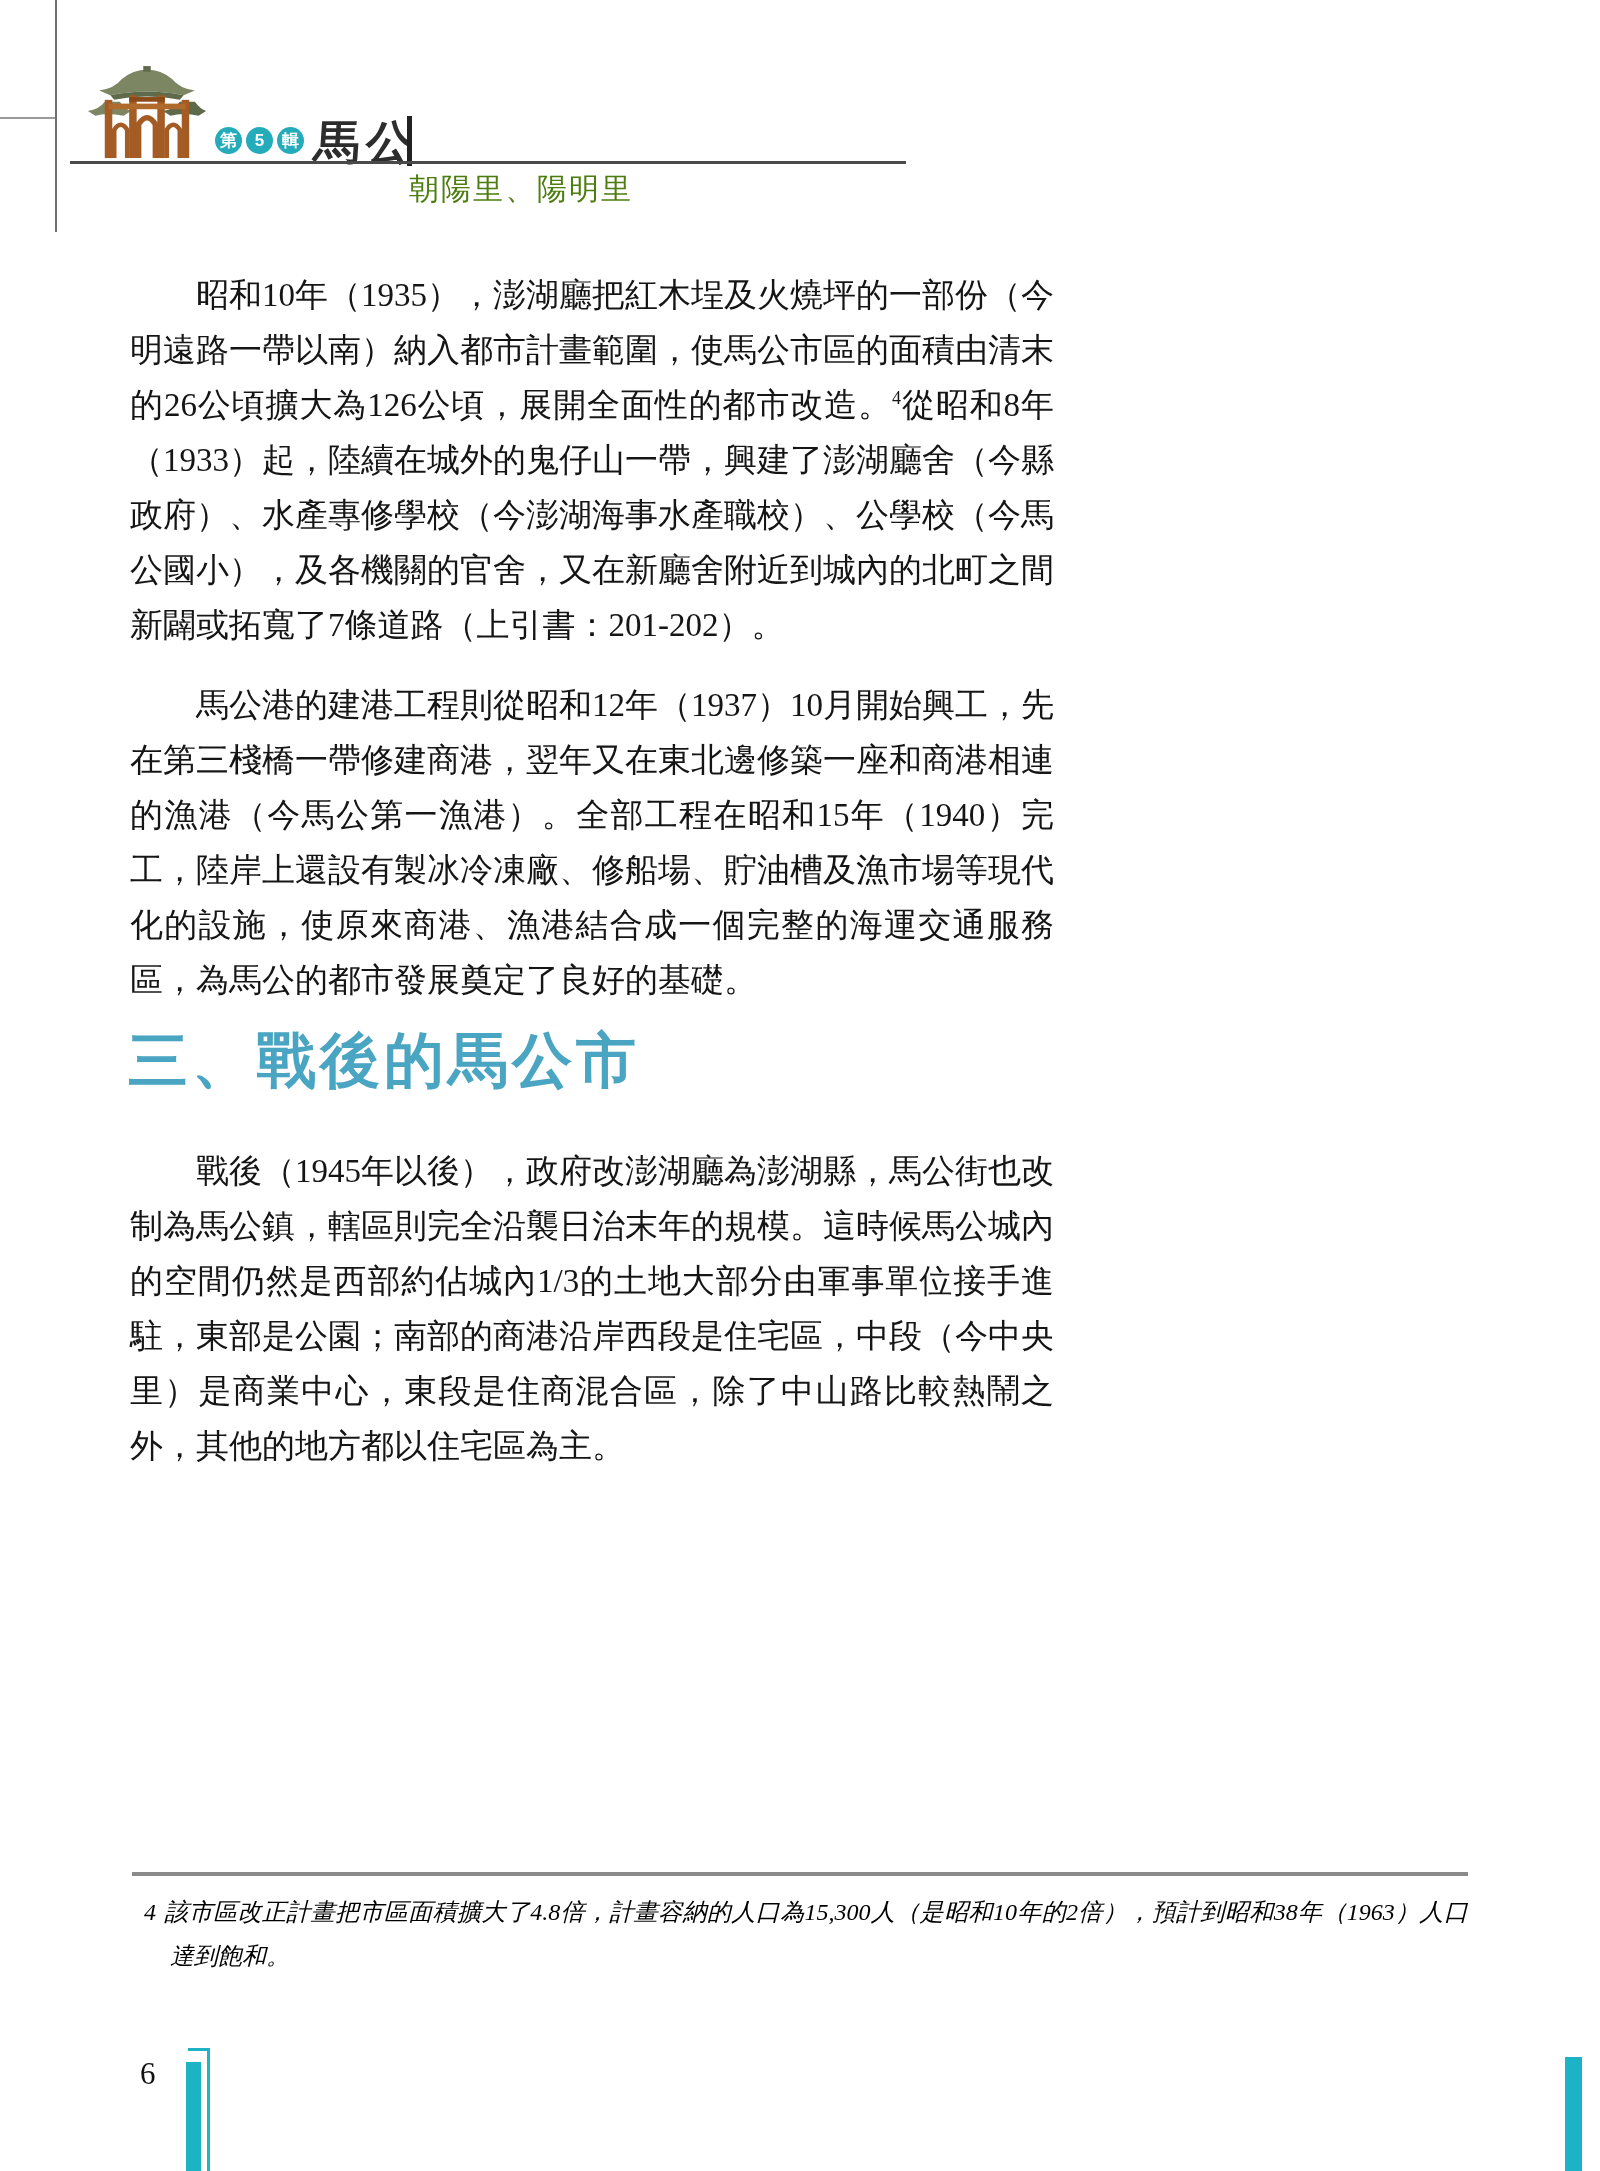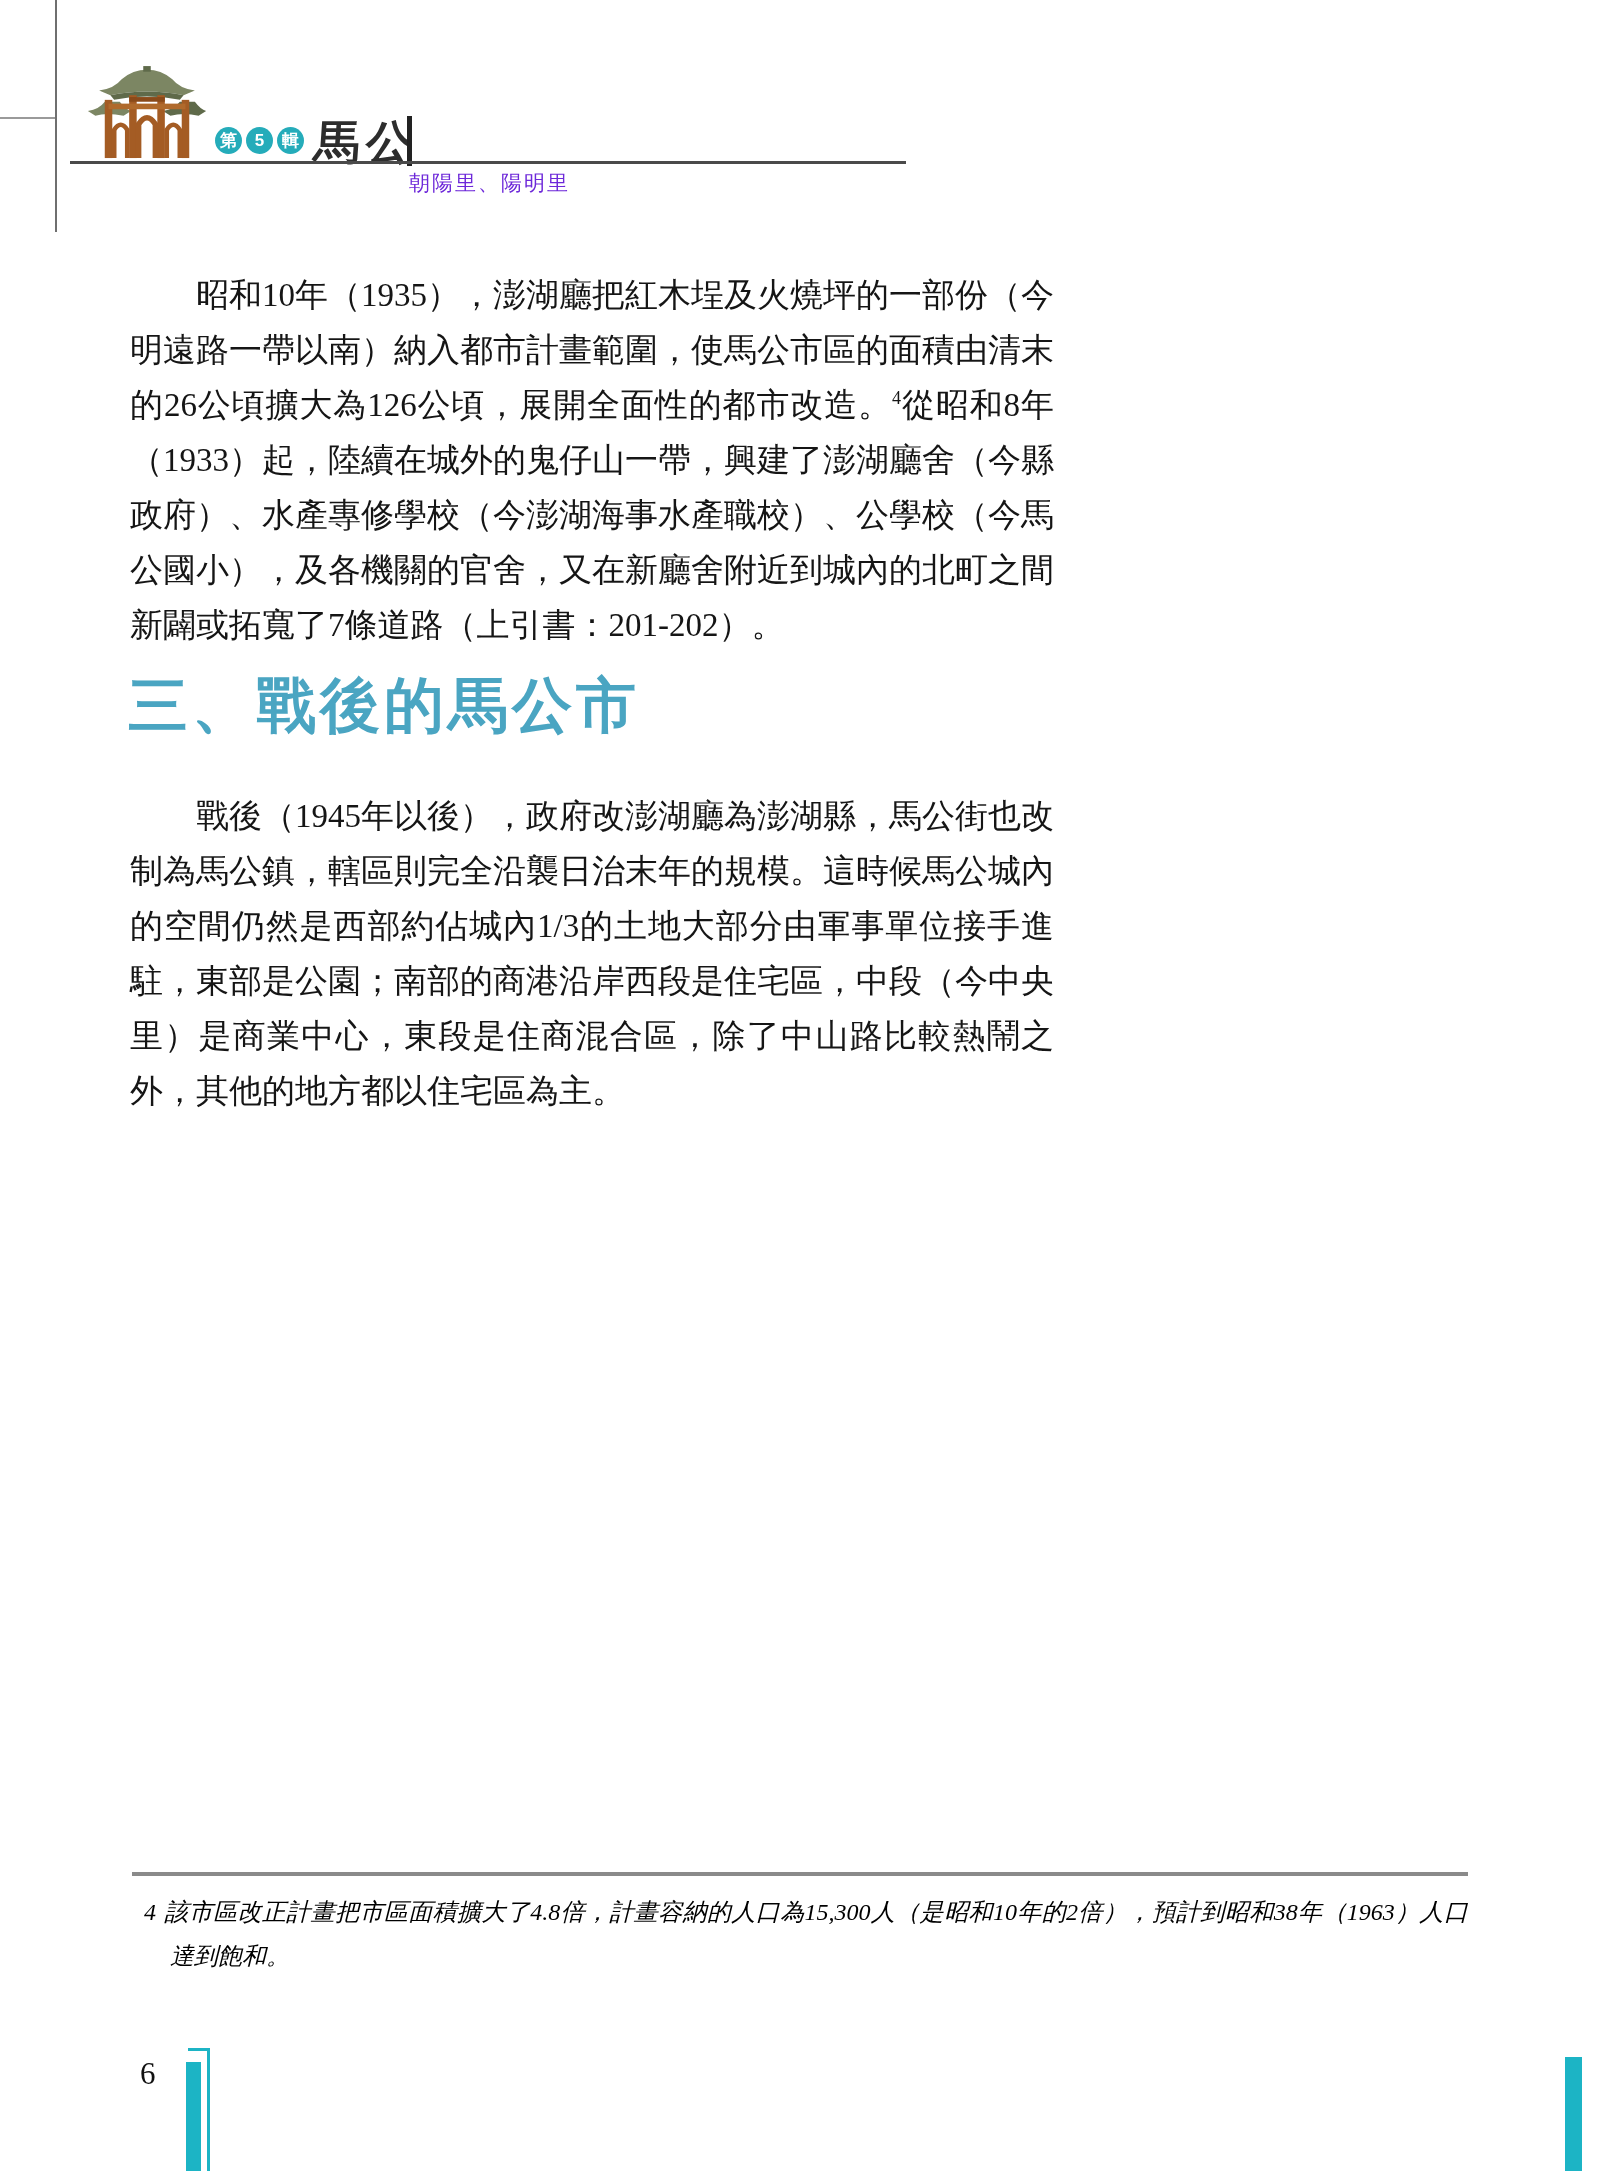--- a/index.html
+++ b/index.html
@@ -13,21 +13,21 @@
   
   .gate{position:absolute;left:86px;top:64px;}
   .badge{position:absolute;left:215px;top:127px;display:flex;gap:4px;}
   .badge-circle{width:27px;height:27px;border-radius:50%;background:#25acba;color:#fff;
         font-size:17px;line-height:27px;text-align:center;font-weight:bold;
         font-family:"Liberation Sans","DejaVu Sans",sans-serif;}
   .title-calligraphy{position:absolute;left:314px;top:112px;font-size:46px;font-weight:bold;
         color:#2d2d2d;letter-spacing:6px;transform:skewX(-4deg);}
   .title-bar{position:absolute;left:407px;top:116px;width:5px;height:50px;background:#222;}
   .header-rule{position:absolute;left:70px;top:161px;width:836px;height:3px;background:#4a4a4a;}
-  .subtitle{position:absolute;left:409px;top:169px;font-size:21px;color:#6d28d9;letter-spacing:2px;}
+  .subtitle{position:absolute;left:409px;top:169px;font-size:30px;color:#4d7c0f;letter-spacing:2px;}
 
   
   main{position:absolute;left:130px;top:268px;width:924px;text-align:justify;}
   .body-para{margin:0 0 25px 0;font-size:33px;line-height:55px;}
   .body-para.indent{text-indent:2em;}
   .body-para sup{font-size:0.55em;line-height:0;}
   .section-heading{margin:10px 0 55px -2px;font-size:60px;line-height:56px;color:#4aa5c2;
         font-weight:bold;letter-spacing:4px;}
 
   
@@ -77,20 +77,21 @@
 
     <div class="title-calligraphy">馬公</div>
     <div class="title-bar"></div>
     <div class="header-rule"></div>
     <div class="subtitle">朝陽里、陽明里</div>
   </header>
 
   <main>
     <div id="paras-before">
         <p class="body-para indent">昭和10年（1935），澎湖廳把紅木埕及火燒坪的一部份（今明遠路一帶以南）納入都市計畫範圍，使馬公市區的面積由清末的26公頃擴大為126公頃，展開全面性的都市改造。<sup>4</sup>從昭和8年（1933）起，陸續在城外的鬼仔山一帶，興建了澎湖廳舍（今縣政府）、水產專修學校（今澎湖海事水產職校）、公學校（今馬公國小），及各機關的官舍，又在新廳舍附近到城內的北町之間新闢或拓寬了7條道路（上引書：201-202）。</p>
+        <p class="body-para indent">馬公港的建港工程則從昭和12年（1937）10月開始興工，先在第三棧橋一帶修建商港，翌年又在東北邊修築一座和商港相連的漁港（今馬公第一漁港）。全部工程在昭和15年（1940）完工，陸岸上還設有製冰冷凍廠、修船場、貯油槽及漁市場等現代化的設施，使原來商港、漁港結合成一個完整的海運交通服務區，為馬公的都市發展奠定了良好的基礎。</p>
       </div>
     <h2 class="section-heading">三、戰後的馬公市</h2>
     <div id="paras-after">
         <p class="body-para indent">戰後（1945年以後），政府改澎湖廳為澎湖縣，馬公街也改制為馬公鎮，轄區則完全沿襲日治末年的規模。這時候馬公城內的空間仍然是西部約佔城內1/3的土地大部分由軍事單位接手進駐，東部是公園；南部的商港沿岸西段是住宅區，中段（今中央里）是商業中心，東段是住商混合區，除了中山路比較熱鬧之外，其他的地方都以住宅區為主。</p>
       </div>
   </main>
 
   <div class="footnote-area">
     <div class="footnote-rule"></div>
     <p class="footnote"><span>4</span> &nbsp;<span>該市區改正計畫把市區面積擴大了4.8倍，計畫容納的人口為15,300人（是昭和10年的2倍），預計到昭和38年（1963）人口達到飽和。</span></p>

